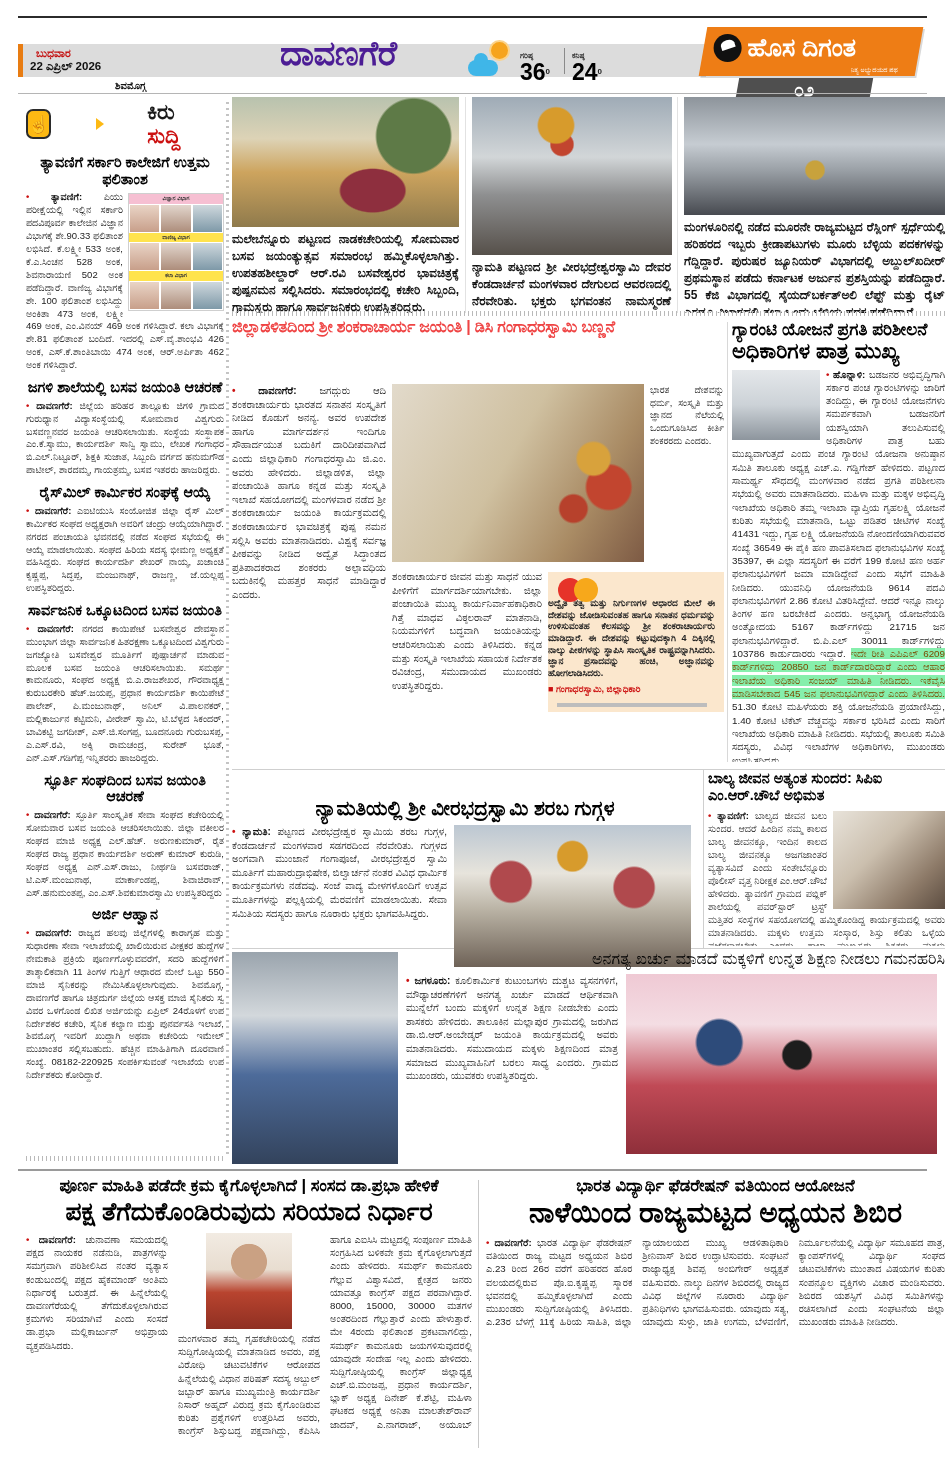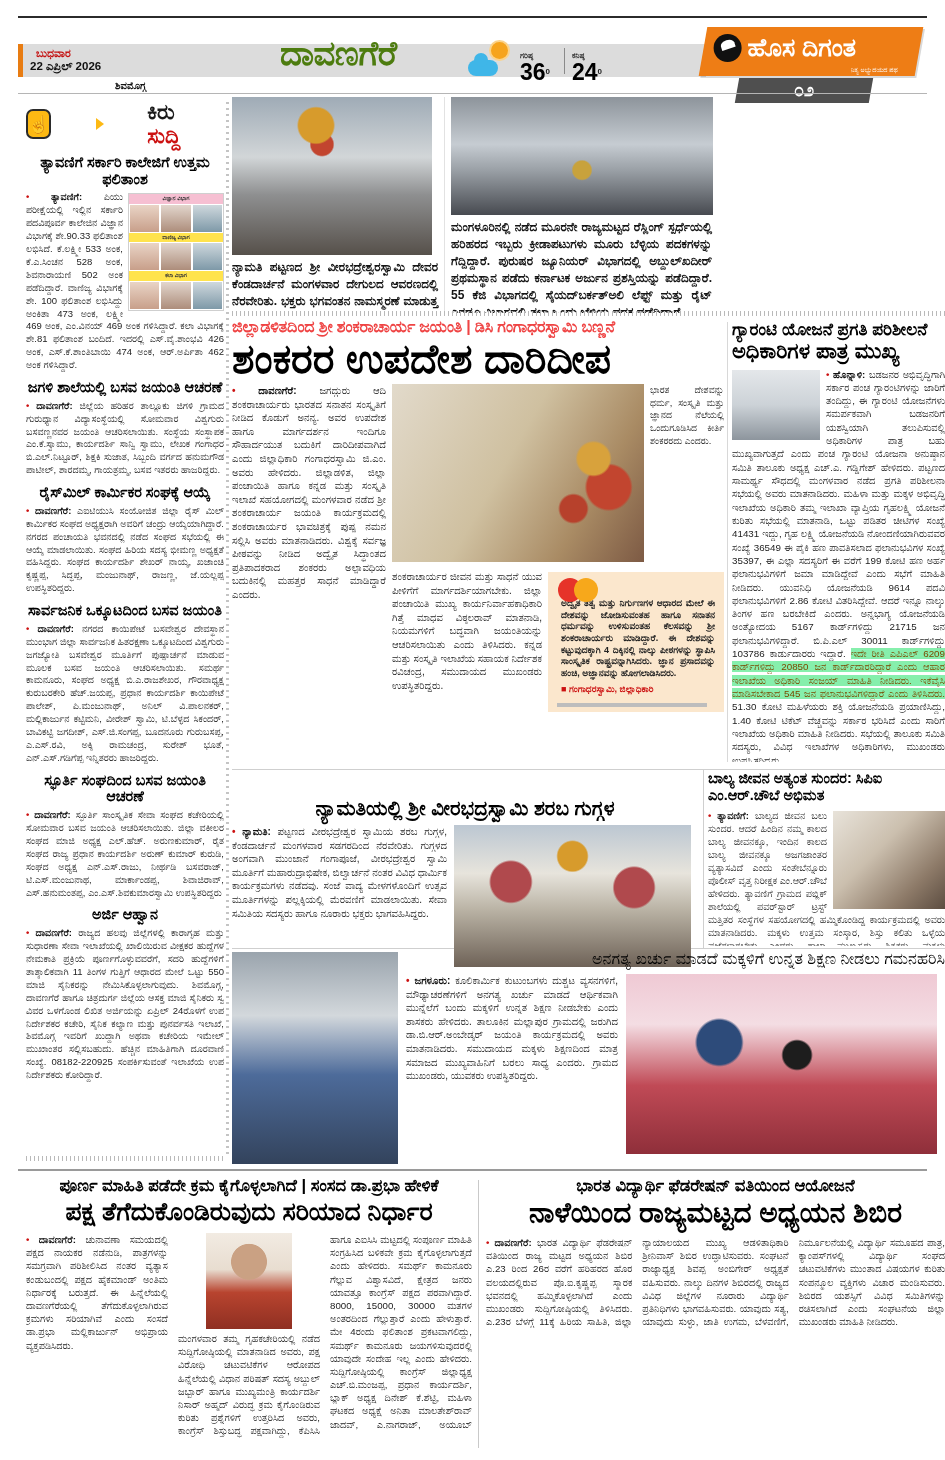--- a/index.html
+++ b/index.html
@@ -11,21 +11,21 @@
   }
   .abs { position:absolute; }
 
   
   .topline { position:absolute; left:18px; top:16px; width:909px; height:2px; background:#2b2b2b; }
   .masthead-band { position:absolute; left:18px; top:44px; width:688px; height:33px; background:#dcdcdc; }
   .masthead-band .orange-tab { position:absolute; left:0; top:0; width:5px; height:33px; background:#e87c12; }
   .day { position:absolute; left:36px; top:47px; font-size:11px; font-weight:bold; color:#c41212; }
   .date { position:absolute; left:30px; top:60px; font-size:11.5px; font-weight:bold; color:#111; }
   .edition { position:absolute; left:115px; top:80px; font-size:10px; font-weight:bold; color:#111; }
-  .cityname { position:absolute; left:280px; top:34px; font-size:34px; font-weight:800; letter-spacing:-0.5px; color:#4d7c0f; }
+  .cityname { position:absolute; left:280px; top:34px; font-size:34px; font-weight:800; letter-spacing:-0.5px; color:#4c1d95; }
   .wicon { position:absolute; left:468px; top:42px; width:46px; height:36px; }
   .wicon .sun { position:absolute; right:6px; top:0; width:17px; height:17px; border-radius:50%;
     background:#f6a41d; box-shadow:0 0 0 2px #fbd38a; }
   .wicon .cloud { position:absolute; left:0; bottom:2px; width:30px; height:16px; border-radius:9px;
     background:#3fb6e8; }
   .wicon .cloud:before { content:""; position:absolute; left:6px; top:-7px; width:14px; height:14px;
     border-radius:50%; background:#3fb6e8; }
   .temp { position:absolute; top:44px; width:42px; text-align:left; }
   .temp .lbl { display:block; font-size:7.5px; font-weight:bold; color:#333;margin-top:7px; }
   .temp .val { font-size:23px; font-weight:800; color:#000; line-height:1; }
@@ -103,21 +103,21 @@
   .lead { position:absolute; left:232px; top:318px; width:492px; height:450px; overflow:hidden; }
   .lead .kicker { font-size:16px; font-weight:800; color:#ef4444; letter-spacing:-0.2px; }
   .lead h1 { font-size:41px; font-weight:800; letter-spacing:0; line-height:1.05; margin-top:2px; color:#000; }
   .lead .col { position:absolute; overflow:hidden; }
   .lead-photo { position:absolute; left:160px; top:66px; width:252px; height:178px; background:
     radial-gradient(circle at 80% 42%, #d8a23c 0 7%, transparent 8%),
     radial-gradient(circle at 86% 58%, #c2452f 0 9%, transparent 10%),
     radial-gradient(circle at 72% 70%, #b7412c 0 6%, transparent 7%),
     linear-gradient(120deg,#e2dacb 0%,#cfc0a0 45%,#a98b64 75%,#7d5a44 100%); }
   .quote-box { position:absolute; left:316px; top:254px; width:176px; height:140px; background:#fbe7cd;
-    padding:26px 9px 6px 13px; }
+    padding:26px 9px 6px 0; }
   .q-circles { position:absolute; left:10px; top:6px; width:46px; height:24px; }
   .q-circles .c1 { position:absolute; left:0; top:0; width:24px; height:24px; border-radius:50%; background:#e63329; }
   .q-circles .c2 { position:absolute; left:16px; top:0; width:24px; height:24px; border-radius:50%; background:#f7a81b; }
   .quote-box .q-text { font-size:9px; line-height:1.3; text-align:justify; font-weight:bold; color:#222; }
   .q-attr { display:block; margin-top:4px; font-size:9px; font-weight:bold; color:#cc1111; }
   .q-attr:before { content:"■ "; }
   .q-bar { position:absolute; left:9px; bottom:5px; width:150px; height:4px; background:#bdbdbd; }
 
   
   .honnali { position:absolute; left:732px; top:320px; width:213px; height:442px; overflow:hidden; }
@@ -275,34 +275,37 @@
 
     <div class="brief">
       <h3 class="headline">ಅರ್ಜಿ ಆಹ್ವಾನ</h3>
       <div class="body-text"><span class="dl">ದಾವಣಗೆರೆ:</span> <span>ರಾಜ್ಯದ ಹಲವು ಜಿಲ್ಲೆಗಳಲ್ಲಿ ಕಾರಾಗೃಹ ಮತ್ತು ಸುಧಾರಣಾ ಸೇವಾ ಇಲಾಖೆಯಲ್ಲಿ ಖಾಲಿಯಿರುವ ವೀಕ್ಷಕರ ಹುದ್ದೆಗಳ ನೇಮಕಾತಿ ಪ್ರಕ್ರಿಯೆ ಪೂರ್ಣಗೊಳ್ಳುವವರೆಗೆ, ಸದರಿ ಹುದ್ದೆಗಳಿಗೆ ತಾತ್ಕಾಲಿಕವಾಗಿ 11 ತಿಂಗಳ ಗುತ್ತಿಗೆ ಆಧಾರದ ಮೇಲೆ ಒಟ್ಟು 550 ಮಾಜಿ ಸೈನಿಕರನ್ನು ನೇಮಿಸಿಕೊಳ್ಳಲಾಗುವುದು. ಶಿವಮೊಗ್ಗ, ದಾವಣಗೆರೆ ಹಾಗೂ ಚಿತ್ರದುರ್ಗ ಜಿಲ್ಲೆಯ ಆಸಕ್ತ ಮಾಜಿ ಸೈನಿಕರು ಸ್ವ ವಿವರ ಒಳಗೊಂಡ ಲಿಖಿತ ಅರ್ಜಿಯನ್ನು ಏಪ್ರಿಲ್ 24ರೊಳಗೆ ಉಪ ನಿರ್ದೇಶಕರ ಕಚೇರಿ, ಸೈನಿಕ ಕಲ್ಯಾಣ ಮತ್ತು ಪುನರ್ವಸತಿ ಇಲಾಖೆ, ಶಿವಮೊಗ್ಗ ಇವರಿಗೆ ಖುದ್ದಾಗಿ ಅಥವಾ ಕಚೇರಿಯ ಇಮೇಲ್ ಮುಖಾಂತರ ಸಲ್ಲಿಸಬಹುದು. ಹೆಚ್ಚಿನ ಮಾಹಿತಿಗಾಗಿ ದೂರವಾಣಿ ಸಂಖ್ಯೆ. 08182-220925 ಸಂಪರ್ಕಿಸುವಂತೆ ಇಲಾಖೆಯ ಉಪ ನಿರ್ದೇಶಕರು ಕೋರಿದ್ದಾರೆ.</span></div>
     </div>
   </div>
   <div class="abs dots-v" style="left:226px; top:100px; height:1054px;"></div>
   <div class="abs dots-h" style="left:26px; top:1156px; width:198px;"></div>
 
   <div class="strip">
+    <div class="strip-item" style="width:227px;">
+      <div class="photo ph-malebennur" style="width:227px;height:130px;"></div>
+      <div class="caption">ಮಲೇಬೆನ್ನೂರು ಪಟ್ಟಣದ ನಾಡಕಚೇರಿಯಲ್ಲಿ ಸೋಮವಾರ ಬಸವ ಜಯಂತ್ಯುತ್ಸವ ಸಮಾರಂಭ ಹಮ್ಮಿಕೊಳ್ಳಲಾಗಿತ್ತು. ಉಪತಹಶೀಲ್ದಾರ್ ಆರ್.ರವಿ ಬಸವೇಶ್ವರರ ಭಾವಚಿತ್ರಕ್ಕೆ ಪುಷ್ಪನಮನ ಸಲ್ಲಿಸಿದರು. ಸಮಾರಂಭದಲ್ಲಿ ಕಚೇರಿ ಸಿಬ್ಬಂದಿ, ಗ್ರಾಮಸ್ಥರು ಹಾಗೂ ಸಾರ್ವಜನಿಕರು ಉಪಸ್ಥಿತರಿದ್ದರು.</div>
+    </div>
     <div class="strip-item" style="width:206px;">
       <div class="photo ph-nyamathi-fire" style="width:200px;height:158px;"></div>
       <div class="caption">ನ್ಯಾಮತಿ ಪಟ್ಟಣದ ಶ್ರೀ ವೀರಭದ್ರೇಶ್ವರಸ್ವಾಮಿ ದೇವರ ಕೆಂಡದಾರ್ಚನೆ ಮಂಗಳವಾರ ದೇಗುಲದ ಆವರಣದಲ್ಲಿ ನೆರವೇರಿತು. ಭಕ್ತರು ಭಗವಂತನ ನಾಮಸ್ಮರಣೆ ಮಾಡುತ್ತ ಕೆಂಡದ ರಾಶಿಯನ್ನು ಹಾಯ್ದರು. ಸುತ್ತಮುತ್ತಲ ಗ್ರಾಮಗಳ ಜನರು ಉತ್ಸವದಲ್ಲಿ ಭಾಗವಹಿಸಿದ್ದರು.</div>
     </div>
     <div class="strip-item" style="width:268px;">
       <div class="photo ph-wrestling" style="width:262px;height:118px;"></div>
       <div class="caption">ಮಂಗಳೂರಿನಲ್ಲಿ ನಡೆದ ಮೂರನೇ ರಾಜ್ಯಮಟ್ಟದ ರೆಸ್ಲಿಂಗ್ ಸ್ಪರ್ಧೆಯಲ್ಲಿ ಹರಿಹರದ ಇಬ್ಬರು ಕ್ರೀಡಾಪಟುಗಳು ಮೂರು ಬೆಳ್ಳಿಯ ಪದಕಗಳನ್ನು ಗೆದ್ದಿದ್ದಾರೆ. ಪುರುಷರ ಜ್ಯೂನಿಯರ್ ವಿಭಾಗದಲ್ಲಿ ಅಬ್ದುಲ್‌ಖದೀರ್ ಪ್ರಥಮಸ್ಥಾನ ಪಡೆದು ಕರ್ನಾಟಕ ಅರ್ಜುನ ಪ್ರಶಸ್ತಿಯನ್ನು ಪಡೆದಿದ್ದಾರೆ. 55 ಕೆಜಿ ವಿಭಾಗದಲ್ಲಿ ಸೈಯದ್‌ಬರ್ಕತ್‌ಅಲಿ ಲೆಫ್ಟ್ ಮತ್ತು ರೈಟ್ ಎರಡೂ ವಿಭಾಗದಲ್ಲಿ ತಲಾ ಒಂದು ಬೆಳ್ಳಿಯ ಪದಕ ಪಡೆದಿದ್ದಾರೆ.</div>
     </div>
   </div>
   <div class="abs dots-h" style="left:232px; top:311px; width:713px;"></div>
 
   <div class="lead">
     <div class="kicker">ಜಿಲ್ಲಾಡಳಿತದಿಂದ ಶ್ರೀ ಶಂಕರಾಚಾರ್ಯ ಜಯಂತಿ | ಡಿಸಿ ಗಂಗಾಧರಸ್ವಾಮಿ ಬಣ್ಣನೆ</div>
-    <h1>ಶಂಕರರ ಉಪದೇಶ ದಾರಿದೀಪ</h1>
 
     <div class="col body-text" style="left:0; top:66px; width:154px; height:384px;">
       <span class="dl">ದಾವಣಗೆರೆ:</span>
       <span>ಜಗದ್ಗುರು ಆದಿ ಶಂಕರಾಚಾರ್ಯರು ಭಾರತದ ಸನಾತನ ಸಂಸ್ಕೃತಿಗೆ ನೀಡಿದ ಕೊಡುಗೆ ಅನನ್ಯ. ಅವರ ಉಪದೇಶ ಹಾಗೂ ಮಾರ್ಗದರ್ಶನ ಇಂದಿಗೂ ಸೌಹಾರ್ದಯುತ ಬದುಕಿಗೆ ದಾರಿದೀಪವಾಗಿದೆ ಎಂದು ಜಿಲ್ಲಾಧಿಕಾರಿ ಗಂಗಾಧರಸ್ವಾಮಿ ಜಿ.ಎಂ. ಅವರು ಹೇಳಿದರು. ಜಿಲ್ಲಾಡಳಿತ, ಜಿಲ್ಲಾ ಪಂಚಾಯಿತಿ ಹಾಗೂ ಕನ್ನಡ ಮತ್ತು ಸಂಸ್ಕೃತಿ ಇಲಾಖೆ ಸಹಯೋಗದಲ್ಲಿ ಮಂಗಳವಾರ ನಡೆದ ಶ್ರೀ ಶಂಕರಾಚಾರ್ಯ ಜಯಂತಿ ಕಾರ್ಯಕ್ರಮದಲ್ಲಿ ಶಂಕರಾಚಾರ್ಯರ ಭಾವಚಿತ್ರಕ್ಕೆ ಪುಷ್ಪ ನಮನ ಸಲ್ಲಿಸಿ ಅವರು ಮಾತನಾಡಿದರು. ವಿಶ್ವಕ್ಕೆ ಸರ್ವಜ್ಞ ಪೀಠವನ್ನು ನೀಡಿದ ಅದ್ವೈತ ಸಿದ್ಧಾಂತದ ಪ್ರತಿಪಾದಕರಾದ ಶಂಕರರು ಅಲ್ಪಾವಧಿಯ ಬದುಕಿನಲ್ಲಿ ಮಹತ್ತರ ಸಾಧನೆ ಮಾಡಿದ್ದಾರೆ ಎಂದರು.</span>
     </div>
 
     <div class="photo lead-photo"></div>
 
     <div class="col body-text" style="left:418px; top:66px; width:74px; height:182px; font-size:9.3px;">
       <span>ಭಾರತ ದೇಶವನ್ನು ಧರ್ಮ, ಸಂಸ್ಕೃತಿ ಮತ್ತು ಜ್ಞಾನದ ನೆಲೆಯಲ್ಲಿ ಒಂದುಗೂಡಿಸಿದ ಕೀರ್ತಿ ಶಂಕರರದು ಎಂದರು.</span>

